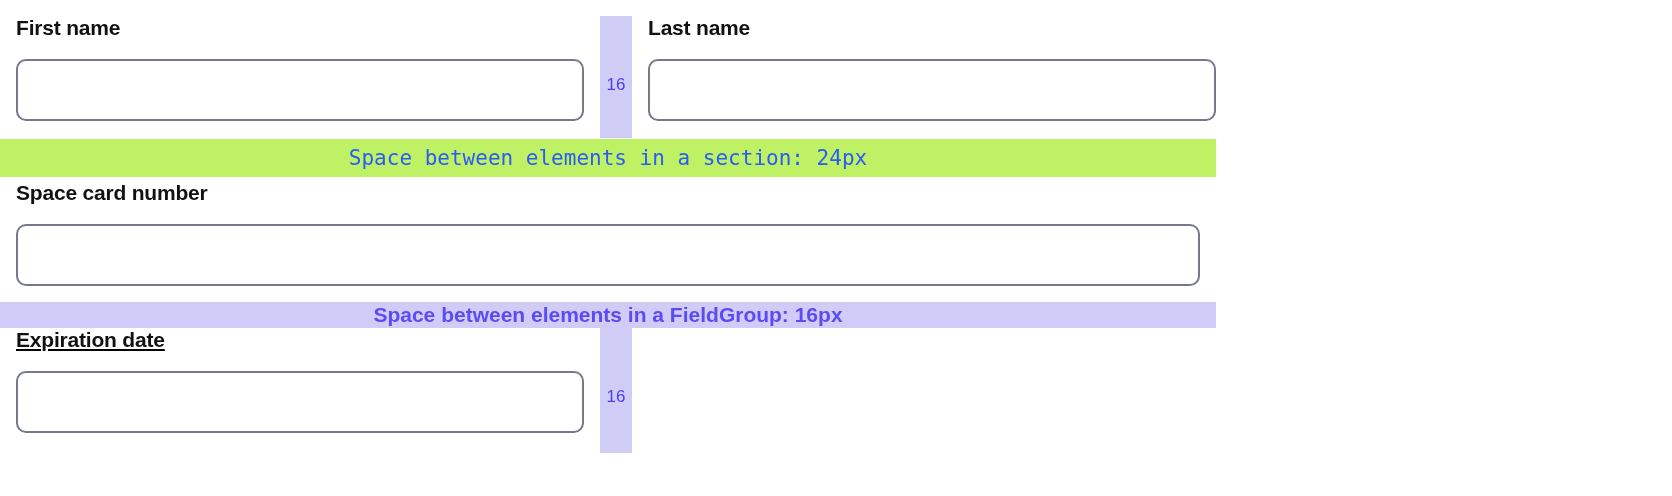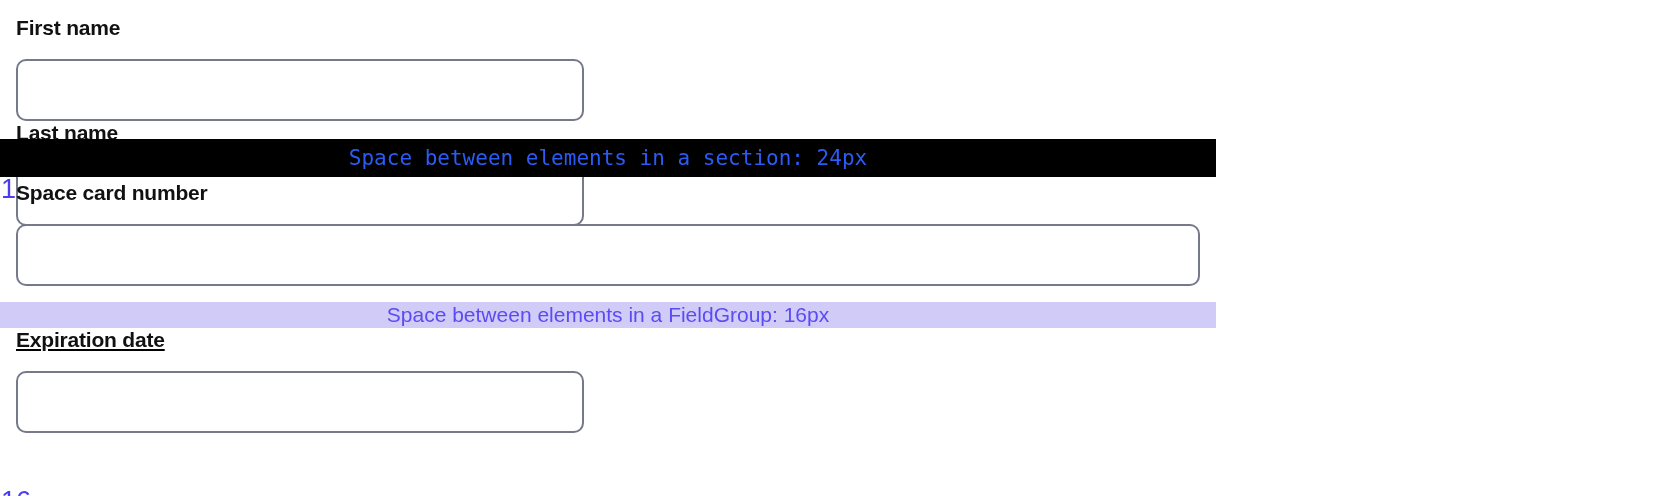--- a/index.html
+++ b/index.html
@@ -30,21 +30,21 @@
     width: 1216px;
     height: 496px;
   }
 
   
   .row {
     position: absolute;
     left: 0;
     width: 1216px;
     display: flex;
-    flex-direction: column;
+    flex-direction: row;
     align-items: stretch;
   }
 
   .col {
     position: relative;
     box-sizing: border-box;
   }
 
   .col-left  { width: 600px; padding: 0 16px; }
   .gutter    { width: 32px; position: relative; }
@@ -79,50 +79,51 @@
     top: 0;
     bottom: 0;
     width: 32px;
     background: #cfcdf5;
   }
   .gutter-num {
     position: absolute;
     left: 0;
     width: 32px;
     text-align: center;
-    font-size: 27px;
+    font-size: 17px;
     color: #4b3cf0;
     font-family: "Liberation Sans", sans-serif;
     line-height: 21px;
   }
 
   
   .band {
     position: absolute;
     left: 0;
     width: 1216px;
     display: flex;
     align-items: center;
     justify-content: center;
     box-sizing: border-box;
   }
   .band-section {
-    background: #000000;
+    background: #bef264;
     height: 38px;
     font-family: "DejaVu Sans Mono", monospace;
     font-size: 21px;
     color: #2b5bf5;
     letter-spacing: 0px;
   }
   .band-fieldgroup {
     background: #d0ccf7;
     height: 26px;
     font-family: "Liberation Sans", sans-serif;
     font-size: 21px;
     color: #5b4cf2;
+    font-weight: bold;
   }
 </style>
 </head>
 <body>
 
 <div id="root">
   <div class="content">
 
     <div class="row" style="top:16px; height:122px;">
       <div class="col col-left">

